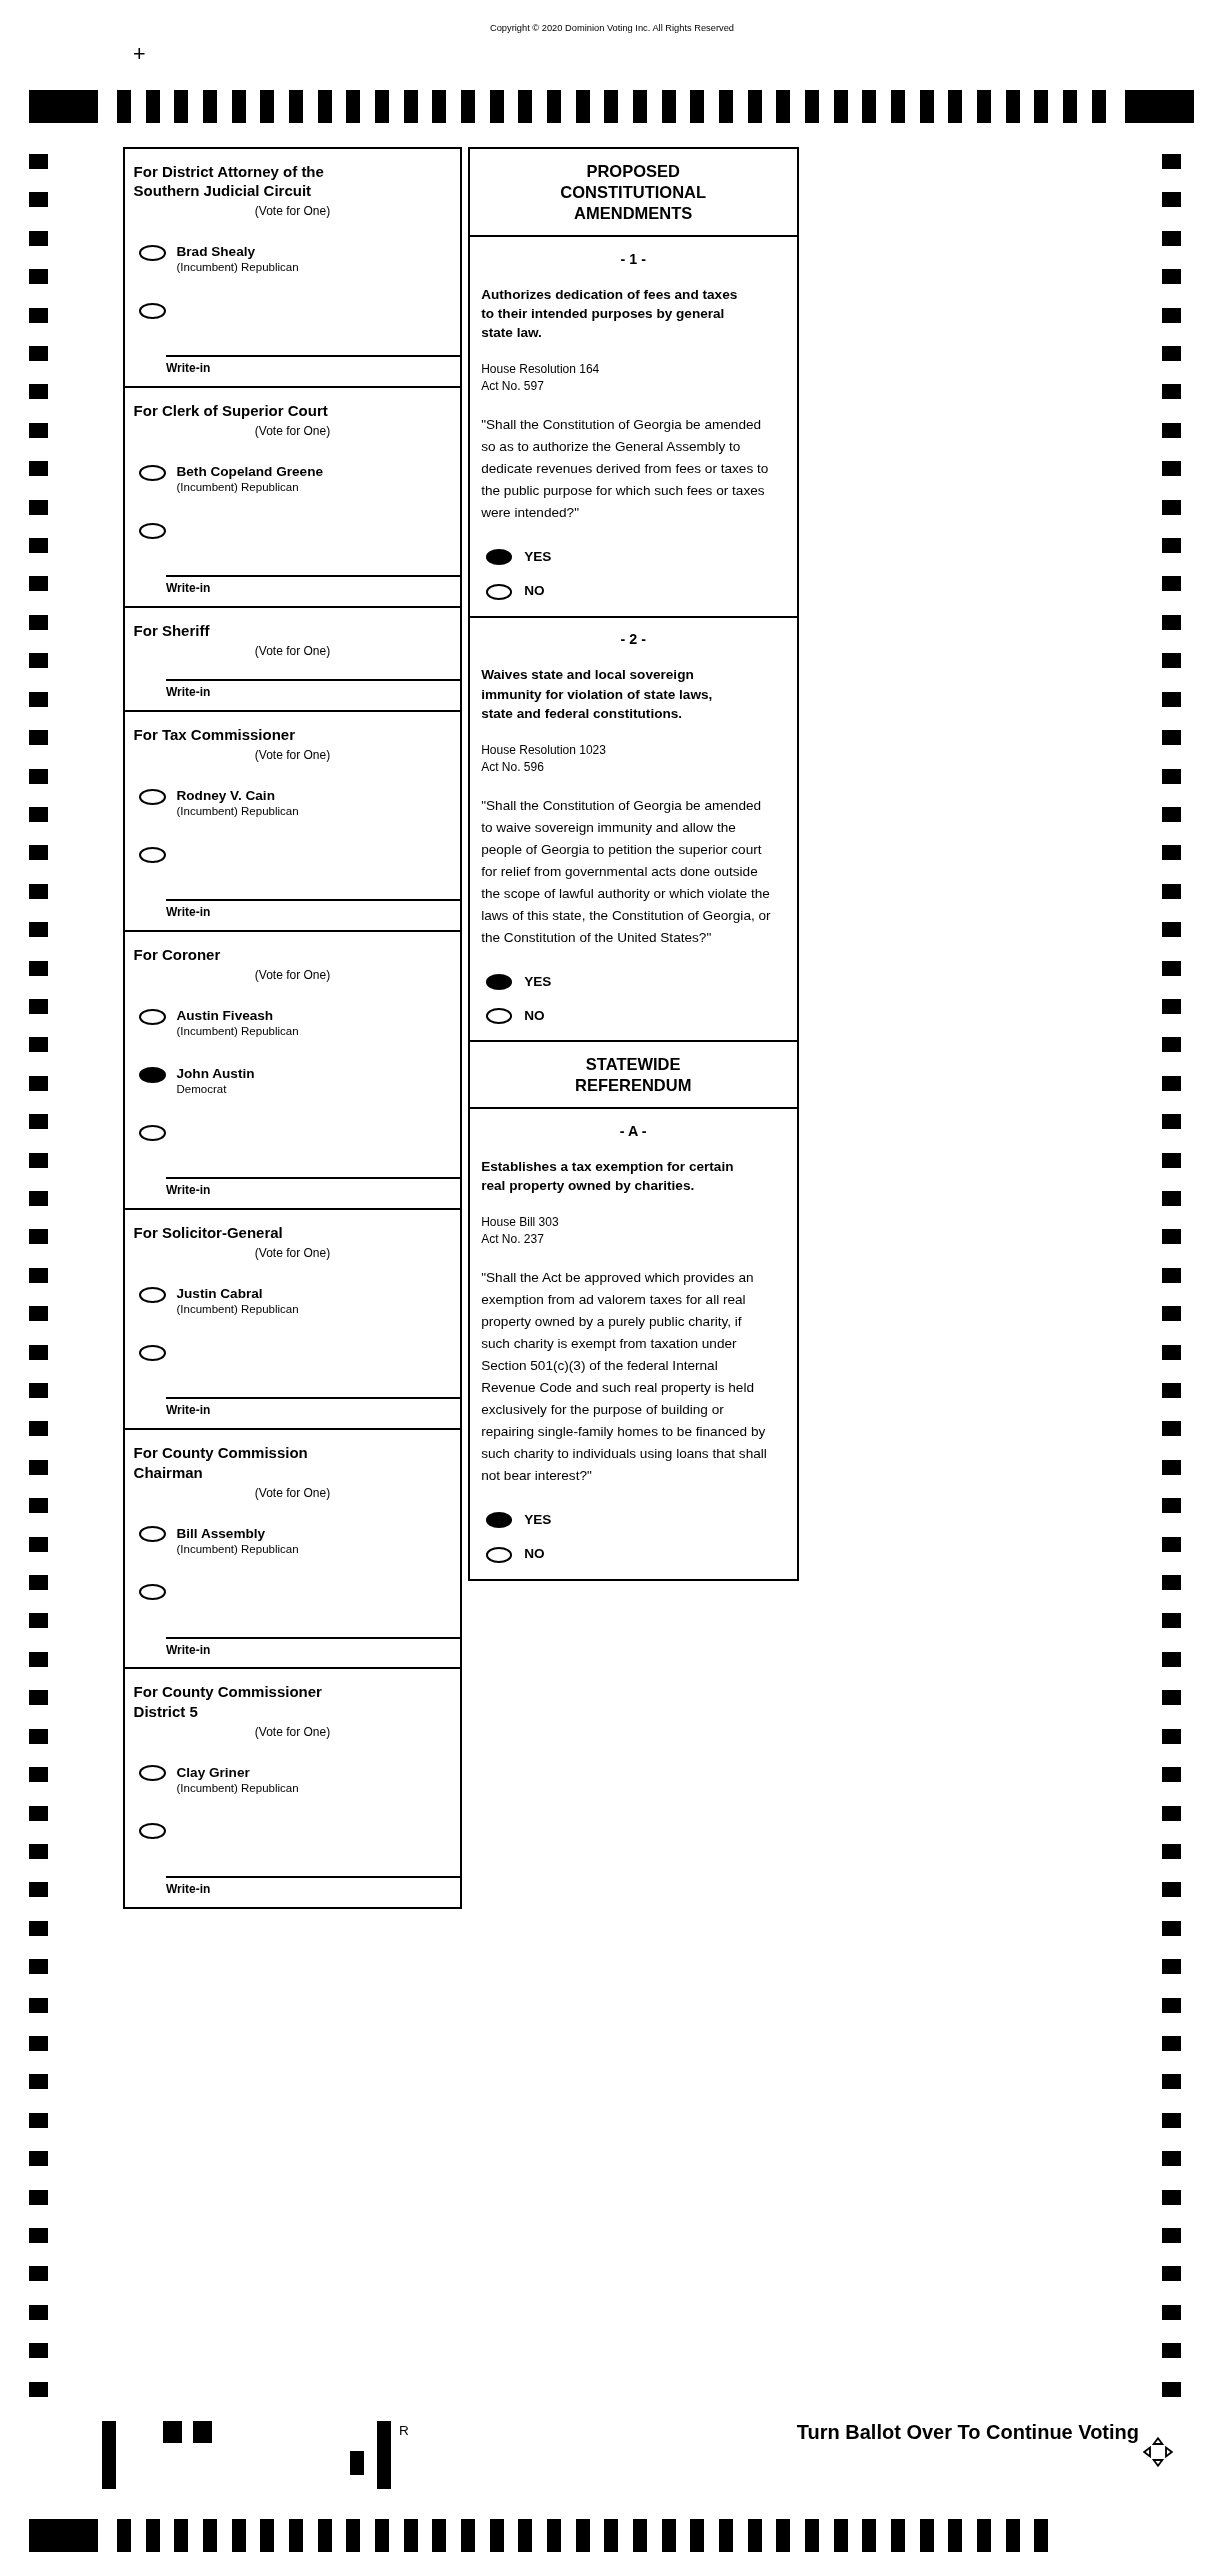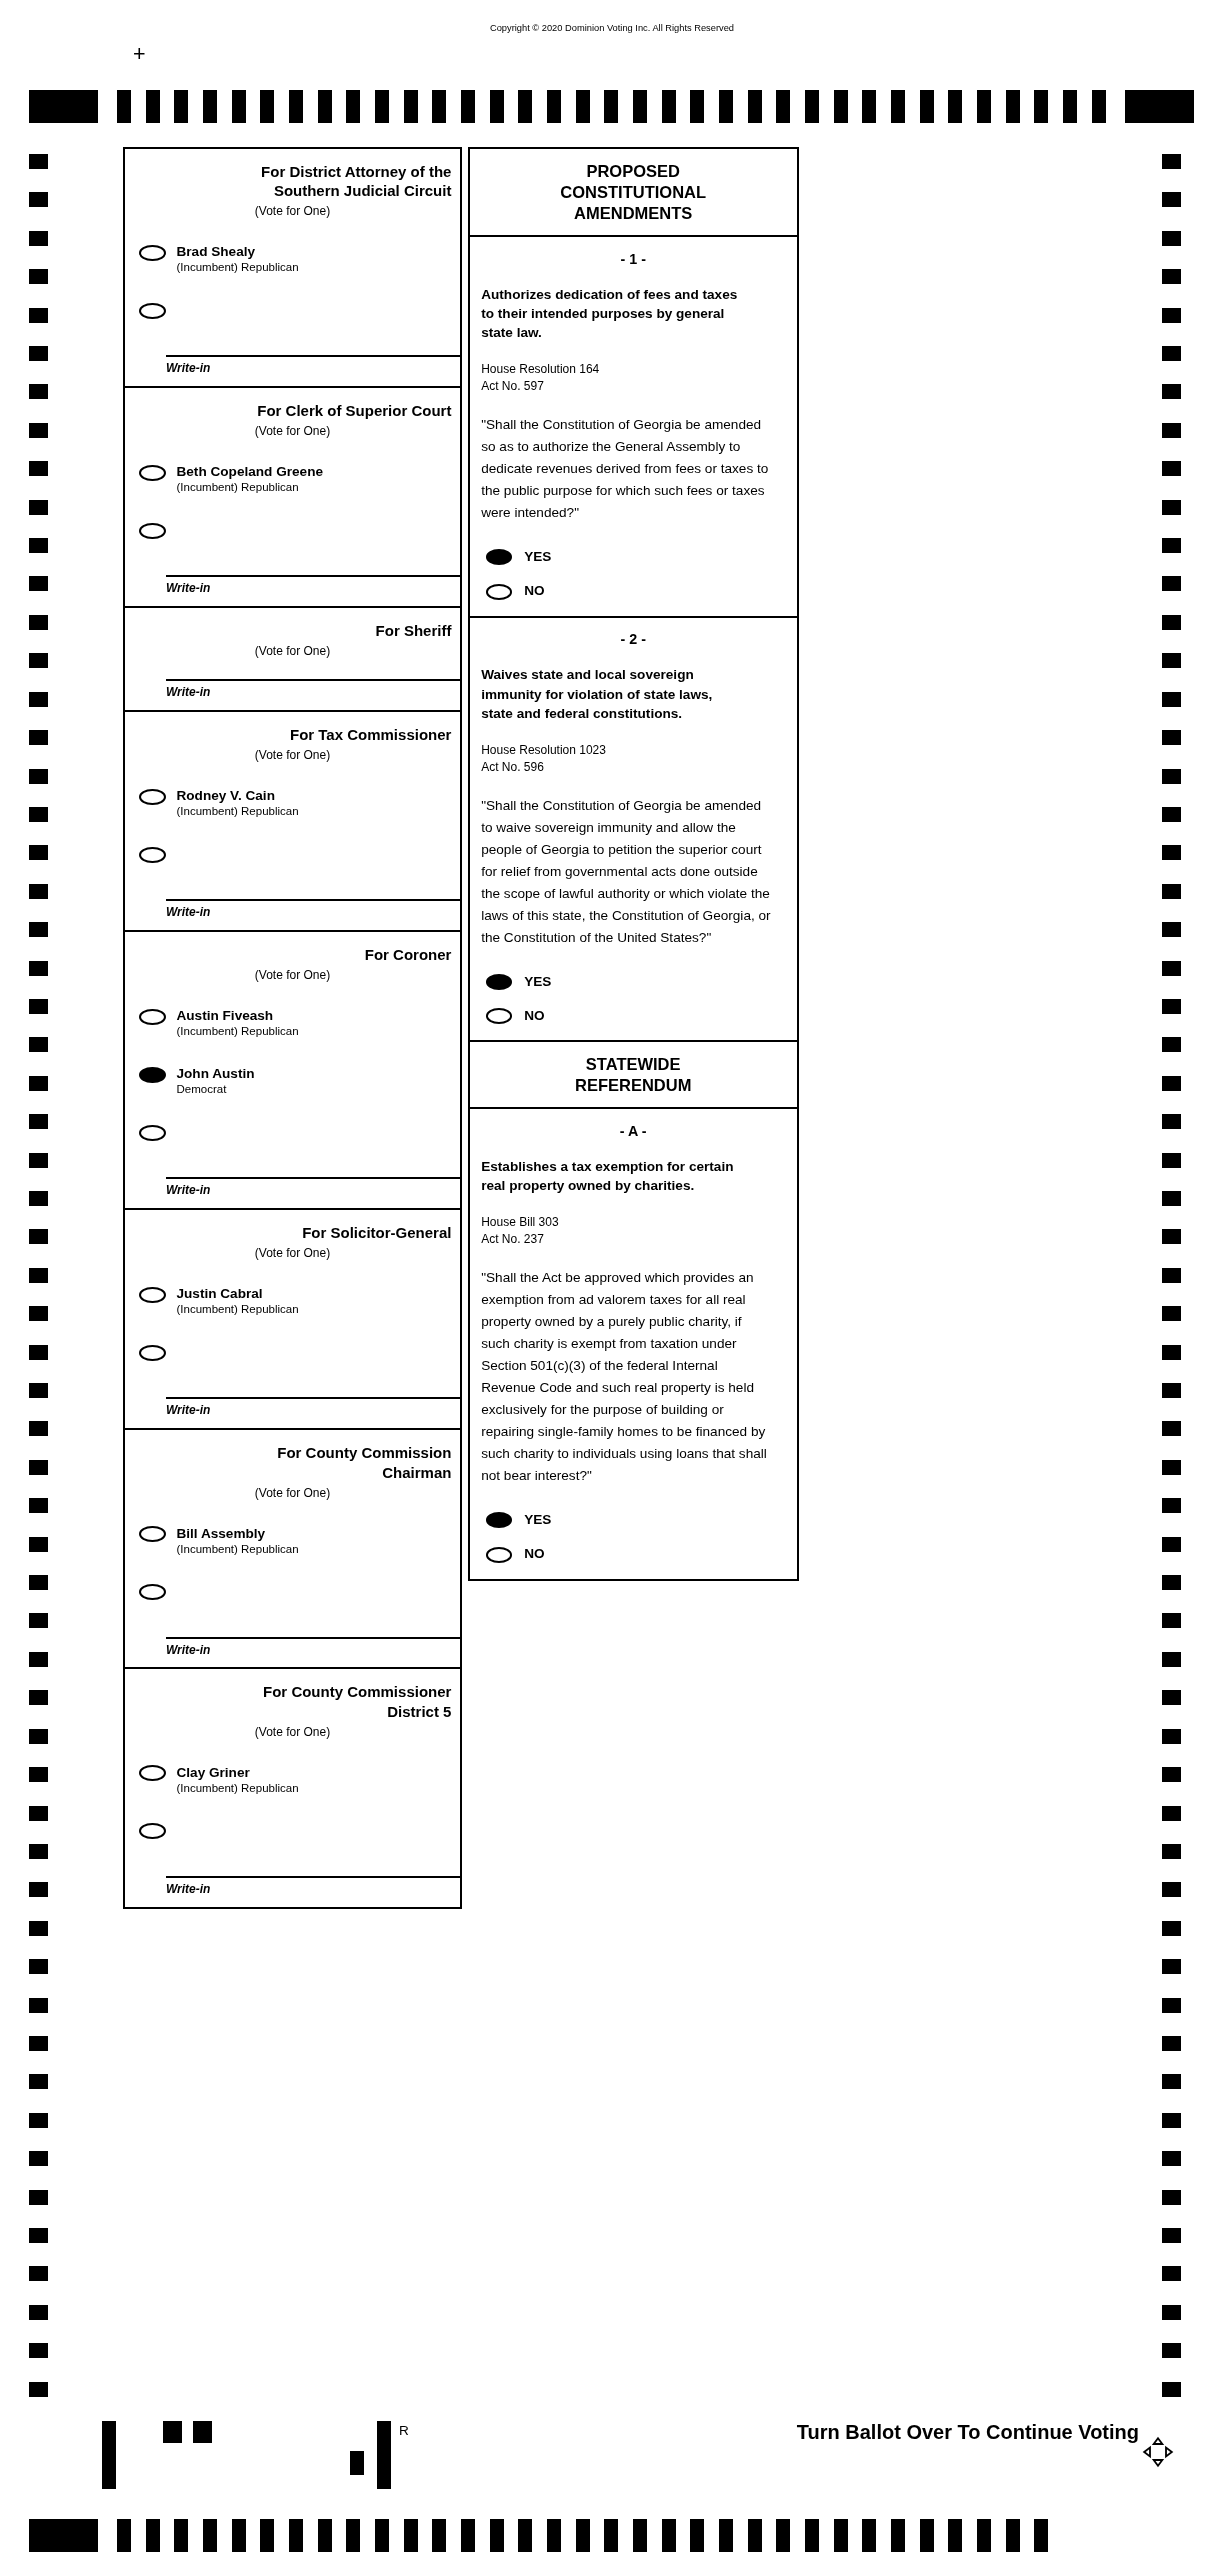--- a/index.html
+++ b/index.html
@@ -27,31 +27,31 @@
   .col { display:block; }
   .col-contests { width:339px; }
   .col-measures { width:331px; }
   .col > * { margin-top:-2.1px; }
   .col > :first-child { margin-top:0; }
 
   .contest, .measure, .measure-header { border:2.1px solid #000; background:#fff; }
 
   
   .contest { padding:13px 0 10px; }
-  .contest-title { font-weight:700; font-size:15px; line-height:19.3px; text-align:right; white-space:pre-line; padding:0 8.6px; }
+  .contest-title { font-weight:700; font-size:15px; line-height:19.3px; text-align:left; white-space:pre-line; padding:0 8.6px; }
   .contest-instruction { font-size:12px; line-height:16px; text-align:center; margin-top:2.9px; }
   .candidate-row { display:flex; align-items:flex-start; margin-top:24px; min-height:34px; padding-left:14.3px; }
   .oval { width:26.5px; height:16px; border:2.1px solid #000; border-radius:50%; flex:0 0 auto; margin-top:1.4px; background:#fff; }
   .oval.filled { background:#000; }
   .cand-text { margin-left:10.7px; }
   .cand-name { display:block; font-weight:700; font-size:13.6px; line-height:17px; }
   .cand-detail { display:block; font-size:11.5px; line-height:15px; }
   .writein { margin:20px 0 0 41px; }
   .writein-line { border-top:2.1px solid #000; height:0; }
-  .writein-label { font-weight:700; font-size:12px; line-height:16px; margin-top:2.9px;font-style:italic; }
+  .writein-label { font-weight:700; font-size:12px; line-height:16px; margin-top:2.9px; }
 
   
   .measure-header { text-align:center; font-weight:700; font-size:16.5px; line-height:21px; padding:11.5px 7.2px; white-space:pre-line; }
   .measure { padding:10px 0 16px; }
   .measure-number { text-align:center; font-weight:700; font-size:14.3px; line-height:18px; margin-top:2.9px; }
   .measure-summary { font-weight:700; font-size:13.6px; line-height:19.3px; margin:17px 50px 0 11.5px; }
   .measure-ref { font-size:12px; line-height:17px; margin:18.6px 11.5px 0; }
   .measure-question { font-size:13.6px; line-height:22px; margin:18.6px 24px 0 11.5px; }
   .option-row { display:flex; align-items:center; margin-top:24px; padding-left:16px; }
   .option-row + .option-row { margin-top:17px; }

